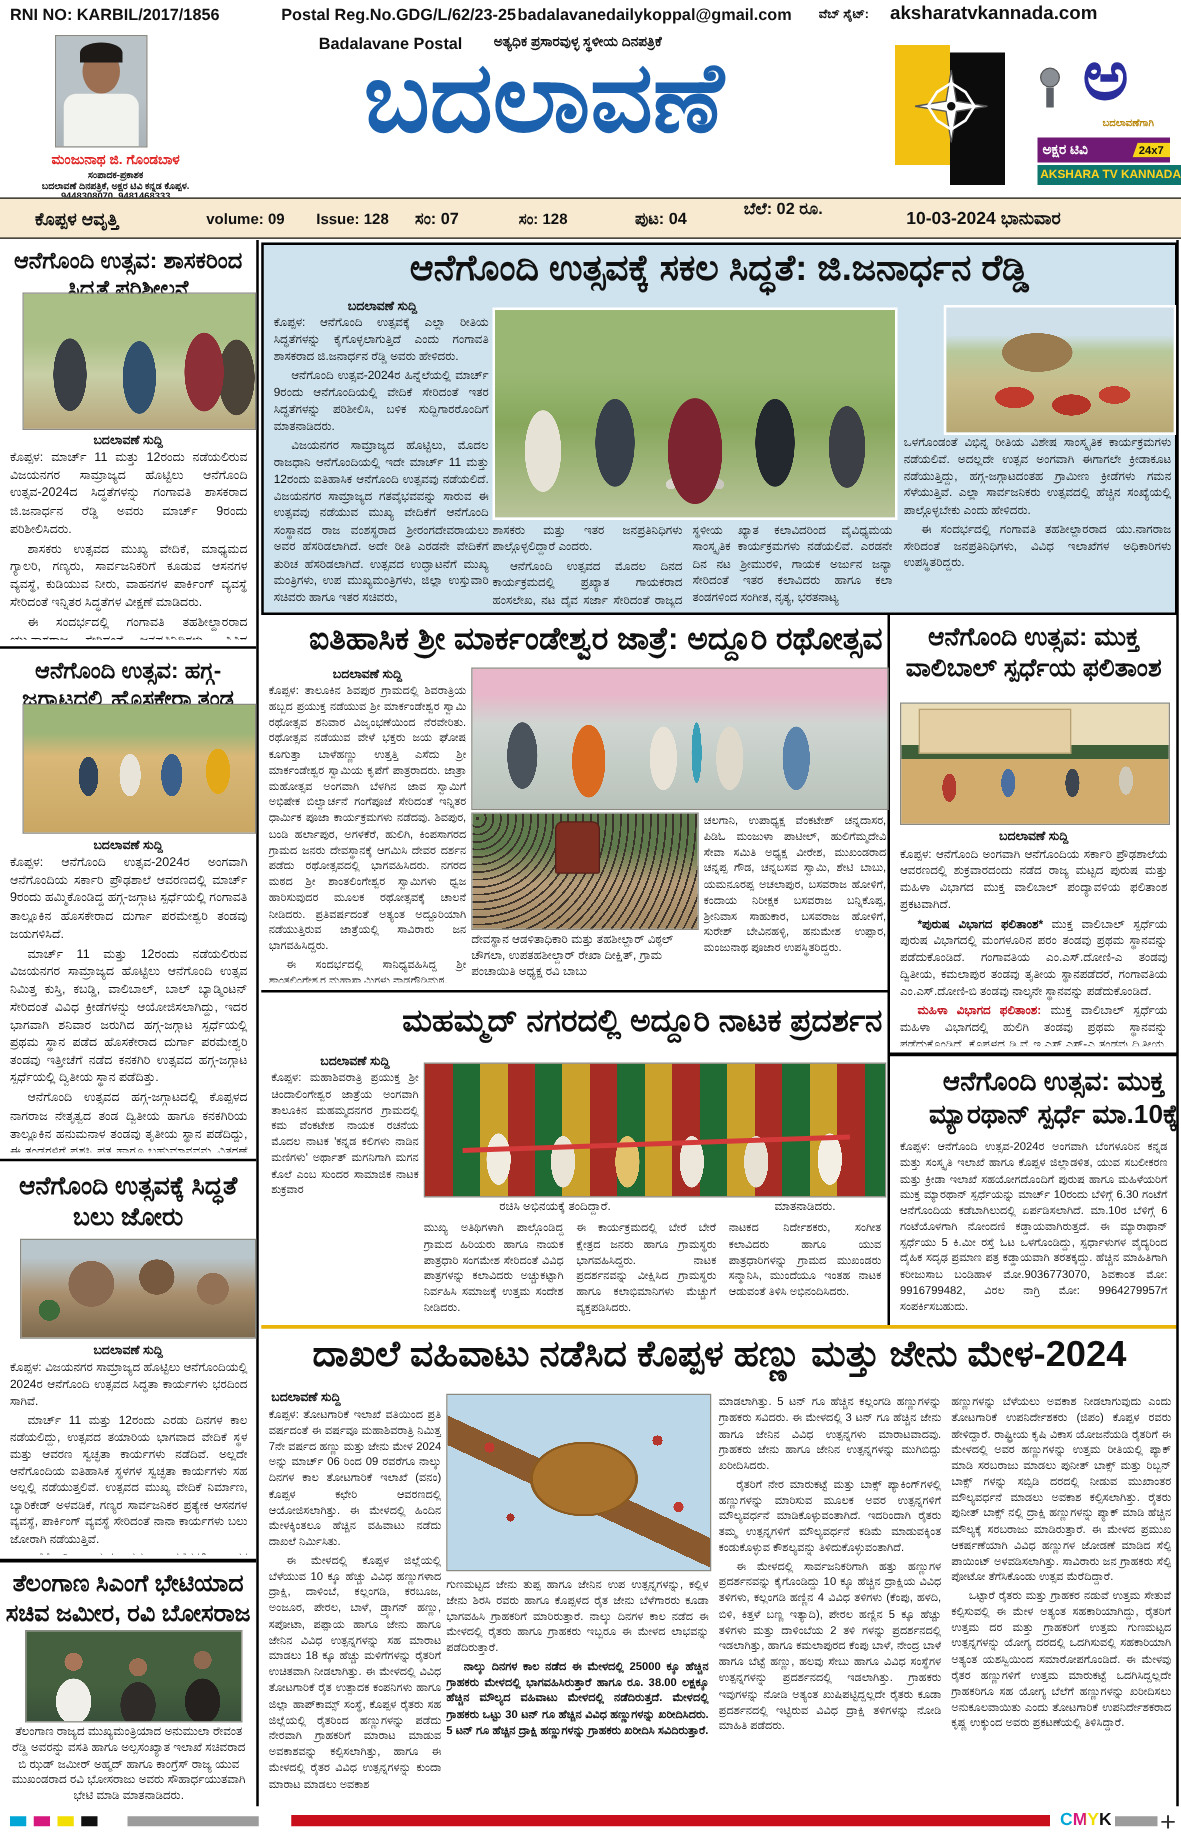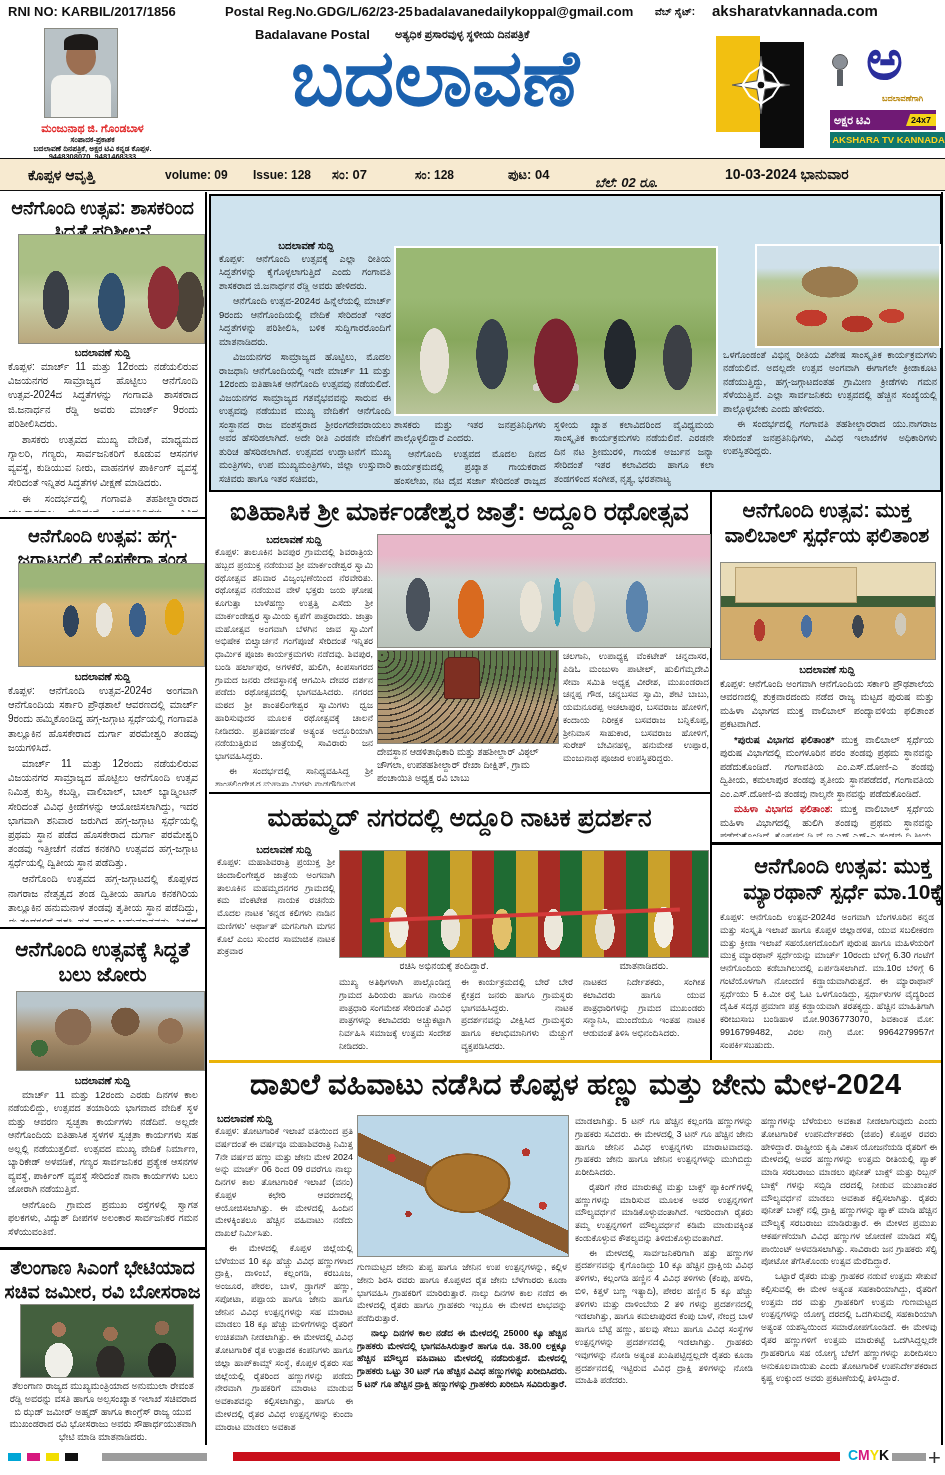--- a/index.html
+++ b/index.html
@@ -1,20 +1,20 @@
 <!DOCTYPE html>
 <html><head>
 <meta charset="utf-8">
 <style>
   html,body{margin:0;padding:0;}
   body{width:945px;height:1475px;position:relative;background:#ffffff;
        font-family:"Liberation Sans","DejaVu Sans",sans-serif;color:#111;}
   .abs{position:absolute;}
   .hlmain{font-weight:bold;font-size:29px;text-align:center;letter-spacing:0;line-height:1.1;}
-  .hlsec{font-weight:bold;font-size:25px;text-align:center;line-height:1.1;}
+  .hlsec{font-weight:bold;font-size:25px;text-align:right;line-height:1.1;}
   .hlcol{font-weight:bold;font-size:18px;text-align:center;line-height:1.25;}
   .hlsm{font-weight:bold;font-size:19px;text-align:center;line-height:1.25;}
   .by{font-weight:bold;font-size:10px;text-align:center;}
   .bd{font-size:9.5px;line-height:1.42;text-align:justify;overflow:hidden;}
   .bd p{margin:0 0 2px 0;text-indent:14px;}
   .bd p.ni{text-indent:0;}
   .cap{font-size:9.5px;text-align:center;line-height:1.35;overflow:hidden;}
   .ph{position:absolute;overflow:hidden;border:1px solid #8a8a82;}
   .rule{position:absolute;background:#000;}
   .redlead{color:#c0121c;font-weight:bold;}
@@ -74,21 +74,21 @@
   </div>
 </div>
 
 <div class="abs" style="left:0;top:158px;width:945px;height:33px;background:#f7ead0;border-top:1.5px solid #111;border-bottom:1.5px solid #111;box-sizing:border-box;">
   <span class="abs" style="left:28px;top:8px;font-size:14px;font-weight:bold;">ಕೊಪ್ಪಳ ಆವೃತ್ತಿ</span>
   <span class="abs" style="left:165px;top:9px;font-size:12px;font-weight:bold;">volume: 09</span>
   <span class="abs" style="left:253px;top:9px;font-size:12px;font-weight:bold;">Issue: 128</span>
   <span class="abs" style="left:332px;top:8px;font-size:13px;font-weight:bold;">ಸಂ: 07</span>
   <span class="abs" style="left:415px;top:9px;font-size:12px;font-weight:bold;">ಸಂ: 128</span>
   <span class="abs" style="left:508px;top:8px;font-size:13px;font-weight:bold;">ಪುಟ: 04</span>
-  <span class="abs" style="left:595px;top:16px;font-size:13px;font-weight:bold;font-style:italic;">ಬೆಲೆ: 02 ರೂ.</span>
+  <span class="abs" style="left:595px;top:0;font-size:13px;font-weight:bold;">ಬೆಲೆ: 02 ರೂ.</span>
   <span class="abs" style="left:725px;top:7px;font-size:14px;font-weight:bold;">10-03-2024 ಭಾನುವಾರ</span>
 </div>
 
 <div class="abs" style="left:0;top:192px;width:207px;height:1253px;border-right:2px solid #000;box-sizing:border-box;">
 
   <div class="abs" style="left:0;top:0;width:205px;height:327px;border-bottom:2px solid #000;box-sizing:border-box;">
     <div class="hlcol abs" style="left:4px;top:5px;width:197px;height:48px;overflow:hidden;">ಆನೆಗೊಂದಿ ಉತ್ಸವ: ಶಾಸಕರಿಂದ ಸಿದ್ಧತೆ ಪರಿಶೀಲನೆ</div>
     <div class="ph" style="left:18px;top:42px;width:185px;height:108px;background:radial-gradient(ellipse 26px 52px at 78% 58%,#8d2f36 60%,transparent 61%),radial-gradient(ellipse 22px 48px at 50% 62%,#31506e 60%,transparent 61%),radial-gradient(ellipse 22px 48px at 20% 60%,#3a3f46 60%,transparent 61%),radial-gradient(ellipse 24px 50px at 92% 62%,#4c4338 60%,transparent 61%),linear-gradient(180deg,#aabf85 0 35%,#c8cfa6 60%,#b9a77d 100%);"></div>
     <div class="by abs" style="left:0;top:155px;width:205px;">ಬದಲಾವಣೆ ಸುದ್ದಿ</div>
     <div class="bd abs" style="left:8px;top:168px;width:190px;height:152px;font-size:10px;">
@@ -107,33 +107,35 @@
       <p>ಮಾರ್ಚ್ 11 ಮತ್ತು 12ರಂದು ನಡೆಯಲಿರುವ ವಿಜಯನಗರ ಸಾಮ್ರಾಜ್ಯದ ಹೊಟ್ಟಿಲು ಆನೆಗೊಂದಿ ಉತ್ಸವ ನಿಮಿತ್ತ ಕುಸ್ತಿ, ಕಬಡ್ಡಿ, ವಾಲಿಬಾಲ್, ಬಾಲ್ ಬ್ಯಾಡ್ಮಿಂಟನ್ ಸೇರಿದಂತೆ ವಿವಿಧ ಕ್ರೀಡೆಗಳನ್ನು ಆಯೋಜಿಸಲಾಗಿದ್ದು, ಇದರ ಭಾಗವಾಗಿ ಶನಿವಾರ ಜರುಗಿದ ಹಗ್ಗ-ಜಗ್ಗಾಟ ಸ್ಪರ್ಧೆಯಲ್ಲಿ ಪ್ರಥಮ ಸ್ಥಾನ ಪಡೆದ ಹೊಸಕೇರಾದ ದುರ್ಗಾ ಪರಮೇಶ್ವರಿ ತಂಡವು ಇತ್ತೀಚೆಗೆ ನಡೆದ ಕನಕಗಿರಿ ಉತ್ಸವದ ಹಗ್ಗ-ಜಗ್ಗಾಟ ಸ್ಪರ್ಧೆಯಲ್ಲಿ ದ್ವಿತೀಯ ಸ್ಥಾನ ಪಡೆದಿತ್ತು.</p>
       <p>ಆನೆಗೊಂದಿ ಉತ್ಸವದ ಹಗ್ಗ-ಜಗ್ಗಾಟದಲ್ಲಿ ಕೊಪ್ಪಳದ ನಾಗರಾಜ ನೇತೃತ್ವದ ತಂಡ ದ್ವಿತೀಯ ಹಾಗೂ ಕನಕಗಿರಿಯ ತಾಲ್ಲೂಕಿನ ಹನುಮನಾಳ ತಂಡವು ತೃತೀಯ ಸ್ಥಾನ ಪಡೆದಿದ್ದು, ಈ ತಂಡಗಳಿಗೆ ಪ್ರಶಸ್ತಿ ಪತ್ರ ಹಾಗೂ ಬಹುಮಾನವನ್ನು ವಿತರಣೆ ಮಾಡಲಾಯಿತು.</p>
     </div>
   </div>
 
   <div class="abs" style="left:0;top:737px;width:205px;height:321px;border-bottom:3px solid #000;box-sizing:border-box;">
     <div class="hlsm abs" style="left:4px;top:8px;width:197px;height:52px;overflow:hidden;font-size:20px;">ಆನೆಗೊಂದಿ ಉತ್ಸವಕ್ಕೆ ಸಿದ್ಧತೆ ಬಲು ಜೋರು</div>
     <div class="ph" style="left:16px;top:62px;width:187px;height:78px;background:radial-gradient(circle 26px at 30% 45%,#8a6b52 70%,transparent 71%),radial-gradient(circle 20px at 58% 38%,#77593f 70%,transparent 71%),radial-gradient(circle 18px at 82% 50%,#937154 70%,transparent 71%),radial-gradient(circle 12px at 12% 72%,#3e6b3a 70%,transparent 71%),linear-gradient(180deg,#b9c6cc 0 18%,#a98f6d 55%,#7e6a4e 100%);"></div>
     <div class="by abs" style="left:0;top:146px;width:205px;">ಬದಲಾವಣೆ ಸುದ್ದಿ</div>
     <div class="bd abs" style="left:8px;top:159px;width:190px;height:156px;font-size:9.5px;">
+      <p class="ni">ಕೊಪ್ಪಳ: ವಿಜಯನಗರ ಸಾಮ್ರಾಜ್ಯದ ಹೊಟ್ಟಿಲು ಆನೆಗೊಂದಿಯಲ್ಲಿ 2024ರ ಆನೆಗೊಂದಿ ಉತ್ಸವದ ಸಿದ್ಧತಾ ಕಾರ್ಯಗಳು ಭರದಿಂದ ಸಾಗಿವೆ.</p>
       <p>ಮಾರ್ಚ್ 11 ಮತ್ತು 12ರಂದು ಎರಡು ದಿನಗಳ ಕಾಲ ನಡೆಯಲಿದ್ದು, ಉತ್ಸವದ ತಯಾರಿಯ ಭಾಗವಾದ ವೇದಿಕೆ ಸ್ಥಳ ಮತ್ತು ಆವರಣ ಸ್ವಚ್ಛತಾ ಕಾರ್ಯಗಳು ನಡೆದಿವೆ. ಅಲ್ಲದೇ ಆನೆಗೊಂದಿಯ ಐತಿಹಾಸಿಕ ಸ್ಥಳಗಳ ಸ್ವಚ್ಛತಾ ಕಾರ್ಯಗಳು ಸಹ ಅಲ್ಲಲ್ಲಿ ನಡೆಯುತ್ತಲಿವೆ. ಉತ್ಸವದ ಮುಖ್ಯ ವೇದಿಕೆ ನಿರ್ಮಾಣ, ಬ್ಯಾರಿಕೇಡ್ ಅಳವಡಿಕೆ, ಗಣ್ಯರ ಸಾರ್ವಜನಿಕರ ಪ್ರತ್ಯೇಕ ಆಸನಗಳ ವ್ಯವಸ್ಥೆ, ಪಾರ್ಕಿಂಗ್ ವ್ಯವಸ್ಥೆ ಸೇರಿದಂತೆ ನಾನಾ ಕಾರ್ಯಗಳು ಬಲು ಜೋರಾಗಿ ನಡೆಯುತ್ತಿವೆ.</p>
       <p>ಆನೆಗೊಂದಿ ಗ್ರಾಮದ ಪ್ರಮುಖ ರಸ್ತೆಗಳಲ್ಲಿ ಸ್ವಾಗತ ಫಲಕಗಳು, ವಿದ್ಯುತ್ ದೀಪಗಳ ಅಲಂಕಾರ ಸಾರ್ವಜನಿಕರ ಗಮನ ಸೆಳೆಯುವಂತಿವೆ.</p>
     </div>
   </div>
 
   <div class="abs" style="left:0;top:1058px;width:205px;height:195px;">
     <div class="hlsm abs" style="left:4px;top:6px;width:197px;height:66px;overflow:hidden;font-size:19px;">ತೆಲಂಗಾಣ ಸಿಎಂಗೆ ಭೇಟಿಯಾದ ಸಚಿವ ಜಮೀರ, ರವಿ ಬೋಸರಾಜ</div>
     <div class="ph" style="left:20px;top:54px;width:172px;height:72px;background:radial-gradient(circle 9px at 22% 34%,#a9765a 80%,transparent 81%),radial-gradient(circle 9px at 52% 40%,#9c6f52 80%,transparent 81%),radial-gradient(circle 9px at 82% 32%,#8f6a50 80%,transparent 81%),radial-gradient(ellipse 20px 26px at 22% 78%,#f0efe9 70%,transparent 71%),radial-gradient(ellipse 20px 26px at 52% 82%,#2e2b28 70%,transparent 71%),radial-gradient(ellipse 20px 26px at 82% 78%,#24211f 70%,transparent 71%),linear-gradient(180deg,#44603e 0 60%,#39503a 100%);"></div>
     <div class="cap abs" style="left:8px;top:130px;width:190px;height:64px;font-size:9.5px;">ತೆಲಂಗಾಣ ರಾಜ್ಯದ ಮುಖ್ಯಮಂತ್ರಿಯಾದ ಅನುಮುಲಾ ರೇವಂತ ರೆಡ್ಡಿ ಅವರನ್ನು ವಸತಿ ಹಾಗೂ ಅಲ್ಪಸಂಖ್ಯಾತ ಇಲಾಖೆ ಸಚಿವರಾದ ಬಿ ಝಡ್ ಜಮೀರ್ ಅಹ್ಮದ್ ಹಾಗೂ ಕಾಂಗ್ರೆಸ್ ರಾಜ್ಯ ಯುವ ಮುಖಂಡರಾದ ರವಿ ಭೋಸರಾಜು ಅವರು ಸೌಹಾರ್ಧಯುತವಾಗಿ ಭೇಟಿ ಮಾಡಿ ಮಾತನಾಡಿದರು.</div>
   </div>
 </div>
 
 <div class="abs" style="left:209px;top:194px;width:733px;height:298px;background:#cfe3ee;border:2px solid #000;box-sizing:border-box;">
+  <div class="hlmain abs" style="left:8px;top:4px;width:713px;height:38px;overflow:hidden;">ಆನೆಗೊಂದಿ ಉತ್ಸವಕ್ಕೆ ಸಕಲ ಸಿದ್ಧತೆ: ಜಿ.ಜನಾರ್ಧನ ರೆಡ್ಡಿ</div>
   <div class="by abs" style="left:10px;top:44px;width:170px;">ಬದಲಾವಣೆ ಸುದ್ದಿ</div>
   <div class="bd abs" style="left:8px;top:56px;width:172px;height:234px;">
     <p class="ni">ಕೊಪ್ಪಳ: ಆನೆಗೊಂದಿ ಉತ್ಸವಕ್ಕೆ ಎಲ್ಲಾ ರೀತಿಯ ಸಿದ್ಧತೆಗಳನ್ನು ಕೈಗೊಳ್ಳಲಾಗುತ್ತಿದೆ ಎಂದು ಗಂಗಾವತಿ ಶಾಸಕರಾದ ಜಿ.ಜನಾರ್ಧನ ರೆಡ್ಡಿ ಅವರು ಹೇಳಿದರು.</p>
     <p>ಆನೆಗೊಂದಿ ಉತ್ಸವ-2024ರ ಹಿನ್ನೆಲೆಯಲ್ಲಿ ಮಾರ್ಚ್ 9ರಂದು ಆನೆಗೊಂದಿಯಲ್ಲಿ ವೇದಿಕೆ ಸೇರಿದಂತೆ ಇತರ ಸಿದ್ಧತೆಗಳನ್ನು ಪರಿಶೀಲಿಸಿ, ಬಳಿಕ ಸುದ್ದಿಗಾರರೊಂದಿಗೆ ಮಾತನಾಡಿದರು.</p>
     <p>ವಿಜಯನಗರ ಸಾಮ್ರಾಜ್ಯದ ಹೊಟ್ಟಿಲು, ಮೊದಲ ರಾಜಧಾನಿ ಆನೆಗೊಂದಿಯಲ್ಲಿ ಇದೇ ಮಾರ್ಚ್ 11 ಮತ್ತು 12ರಂದು ಐತಿಹಾಸಿಕ ಆನೆಗೊಂದಿ ಉತ್ಸವವು ನಡೆಯಲಿದೆ. ವಿಜಯನಗರ ಸಾಮ್ರಾಜ್ಯದ ಗತವೈಭವವನ್ನು ಸಾರುವ ಈ ಉತ್ಸವವು ನಡೆಯುವ ಮುಖ್ಯ ವೇದಿಕೆಗೆ ಆನೆಗೊಂದಿ ಸಂಸ್ಥಾನದ ರಾಜ ವಂಶಸ್ಥರಾದ ಶ್ರೀರಂಗದೇವರಾಯಲು ಅವರ ಹೆಸರಿಡಲಾಗಿದೆ. ಅದೇ ರೀತಿ ಎರಡನೇ ವೇದಿಕೆಗೆ ತುರಿಚ ಹೆಸರಿಡಲಾಗಿದೆ. ಉತ್ಸವದ ಉದ್ಘಾಟನೆಗೆ ಮುಖ್ಯ ಮಂತ್ರಿಗಳು, ಉಪ ಮುಖ್ಯಮಂತ್ರಿಗಳು, ಜಿಲ್ಲಾ ಉಸ್ತುವಾರಿ ಸಚಿವರು ಹಾಗೂ ಇತರ ಸಚಿವರು,</p>
   </div>
   <div class="ph" style="left:183px;top:50px;width:320px;height:166px;border:2px solid #fff;background:radial-gradient(ellipse 36px 70px at 50% 68%,#7c2430 60%,transparent 61%),radial-gradient(ellipse 26px 58px at 30% 64%,#37404a 60%,transparent 61%),radial-gradient(ellipse 26px 58px at 70% 64%,#23282e 60%,transparent 61%),radial-gradient(ellipse 24px 54px at 88% 66%,#3c3f45 60%,transparent 61%),radial-gradient(ellipse 24px 54px at 12% 68%,#e7e2d6 60%,transparent 61%),radial-gradient(circle 5px at 44% 84%,#d8d5cc 80%,transparent 81%),radial-gradient(circle 5px at 56% 84%,#c9c6be 80%,transparent 81%),linear-gradient(180deg,#9ab873 0 30%,#87a75c 55%,#b9c49a 100%);"></div>
   <div class="bd abs" style="left:183px;top:222px;width:152px;height:68px;">
     <p class="ni">ಶಾಸಕರು ಮತ್ತು ಇತರ ಜನಪ್ರತಿನಿಧಿಗಳು ಪಾಲ್ಗೊಳ್ಳಲಿದ್ದಾರೆ ಎಂದರು.</p>
     <p>ಆನೆಗೊಂದಿ ಉತ್ಸವದ ಮೊದಲ ದಿನದ ಕಾರ್ಯಕ್ರಮದಲ್ಲಿ ಪ್ರಖ್ಯಾತ ಗಾಯಕರಾದ ಹಂಸಲೇಖ, ನಟ ದೈವ ಸರ್ಜಾ ಸೇರಿದಂತೆ ರಾಜ್ಯದ ಮತ್ತು</p>

